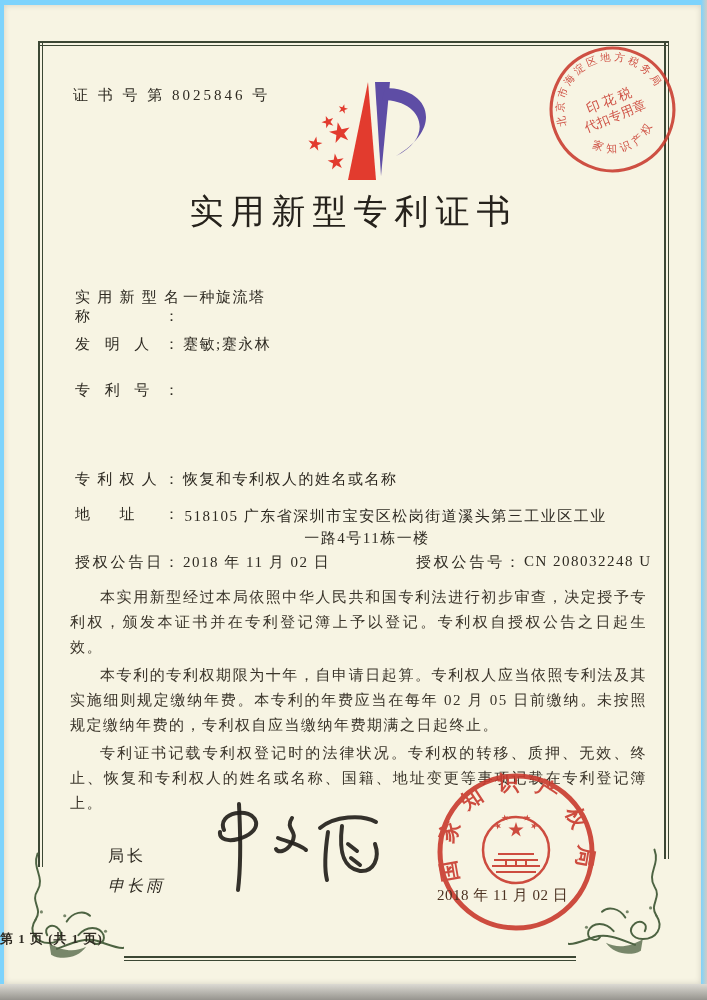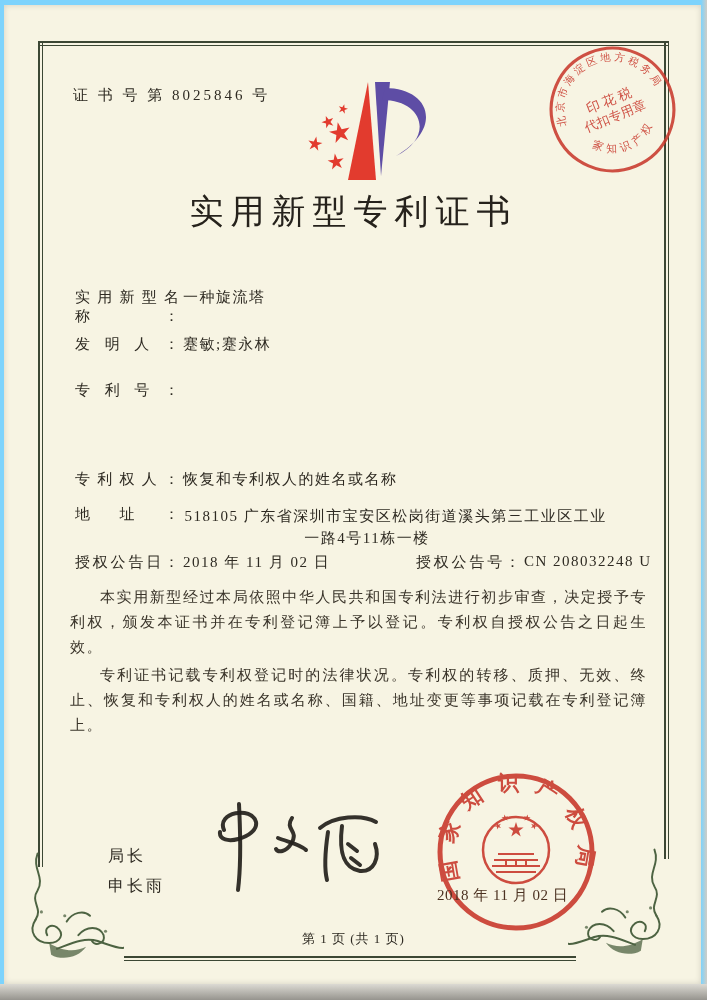--- a/index.html
+++ b/index.html
@@ -31,22 +31,22 @@
   .cert-no{position:absolute;left:73px;top:86px;font-size:15px;letter-spacing:3px;color:var(--c-ink);}
   .title{position:absolute;left:0;right:0;top:189px;text-align:center;font-size:34px;letter-spacing:7px;font-weight:400;color:#26221c;}
   .frow{position:absolute;left:75px;display:flex;font-size:15px;color:var(--c-ink);}
   .flabel{display:inline-block;width:104px;text-align:justify;text-align-last:justify;flex:none;}
   .fvalue{margin-left:4px;letter-spacing:1.5px;white-space:nowrap;}
   .addr-value{position:absolute;left:120px;top:505px;width:494px;font-size:15px;letter-spacing:1.5px;line-height:22px;text-indent:57px;color:var(--c-ink);text-align:center;}
   .grant2{left:388px;margin-left:28px;}
   .paras{position:absolute;left:70px;right:60px;top:585px;font-size:15px;line-height:25px;letter-spacing:1.5px;text-align:justify;color:var(--c-ink-light);}
   .paras p{text-indent:2em;margin-bottom:3px;}
   .signer{position:absolute;left:108px;font-size:16px;letter-spacing:3px;color:var(--c-ink);margin-top:30px;}
-  .signer.t1{top:816px;} .signer.t2{top:846px;}
-  .footer{position:absolute;left:0;right:0;top:930px;text-align:center;font-size:13px;letter-spacing:1px;color:var(--c-ink);}
+  .signer.t1{top:816px;} .signer.t2{top:846px;font-style:italic;}
+  .footer{position:absolute;left:0;right:0;top:930px;font-size:13px;letter-spacing:1px;color:var(--c-ink);font-weight:bold;}
   .seal-date{position:absolute;left:437px;top:886px;font-size:15px;letter-spacing:.5px;color:var(--c-stamp-date-ink);z-index:5;}
 
   
   .logo{position:absolute;left:272px;top:76px;width:165px;height:118px;}
   .logo-red{fill:var(--c-logo-red);}
   .logo-purple{fill:var(--c-logo-purple);}
 
   
   .tax-seal{position:absolute;left:545px;top:42px;width:135px;height:135px;transform:rotate(-22deg);opacity:.88;}
   .office-seal{position:absolute;left:432px;top:768px;width:168px;height:168px;opacity:.9;}
@@ -147,20 +147,21 @@
     <span class="flabel">授权公告日：</span>
     <span class="fvalue">2018 年 11 月 02 日</span>
   </div>
   <div class="frow grant2" style="top:553px">
     <span class="flabel">授权公告号：</span>
     <span class="fvalue">CN 208032248 U</span>
   </div>
 
   <div class="paras">
     <p>本实用新型经过本局依照中华人民共和国专利法进行初步审查，决定授予专利权，颁发本证书并在专利登记簿上予以登记。专利权自授权公告之日起生效。</p>
+    <p>本专利的专利权期限为十年，自申请日起算。专利权人应当依照专利法及其实施细则规定缴纳年费。本专利的年费应当在每年 02 月 05 日前缴纳。未按照规定缴纳年费的，专利权自应当缴纳年费期满之日起终止。</p>
     <p>专利证书记载专利权登记时的法律状况。专利权的转移、质押、无效、终止、恢复和专利权人的姓名或名称、国籍、地址变更等事项记载在专利登记簿上。</p>
   </div>
 
   <div class="signer t1">局长</div>
   <div class="signer t2">申长雨</div>
 
   <svg class="sig" viewBox="0 0 190 95">
     <path d="M 28,30 C 20,12 56,6 60,22 C 63,38 22,48 24,32"></path>
     <path d="M 43,4 C 44,28 46,58 42,90"></path>
     <path d="M 96,18 C 88,30 104,30 95,44 C 90,52 82,53 80,49"></path>

